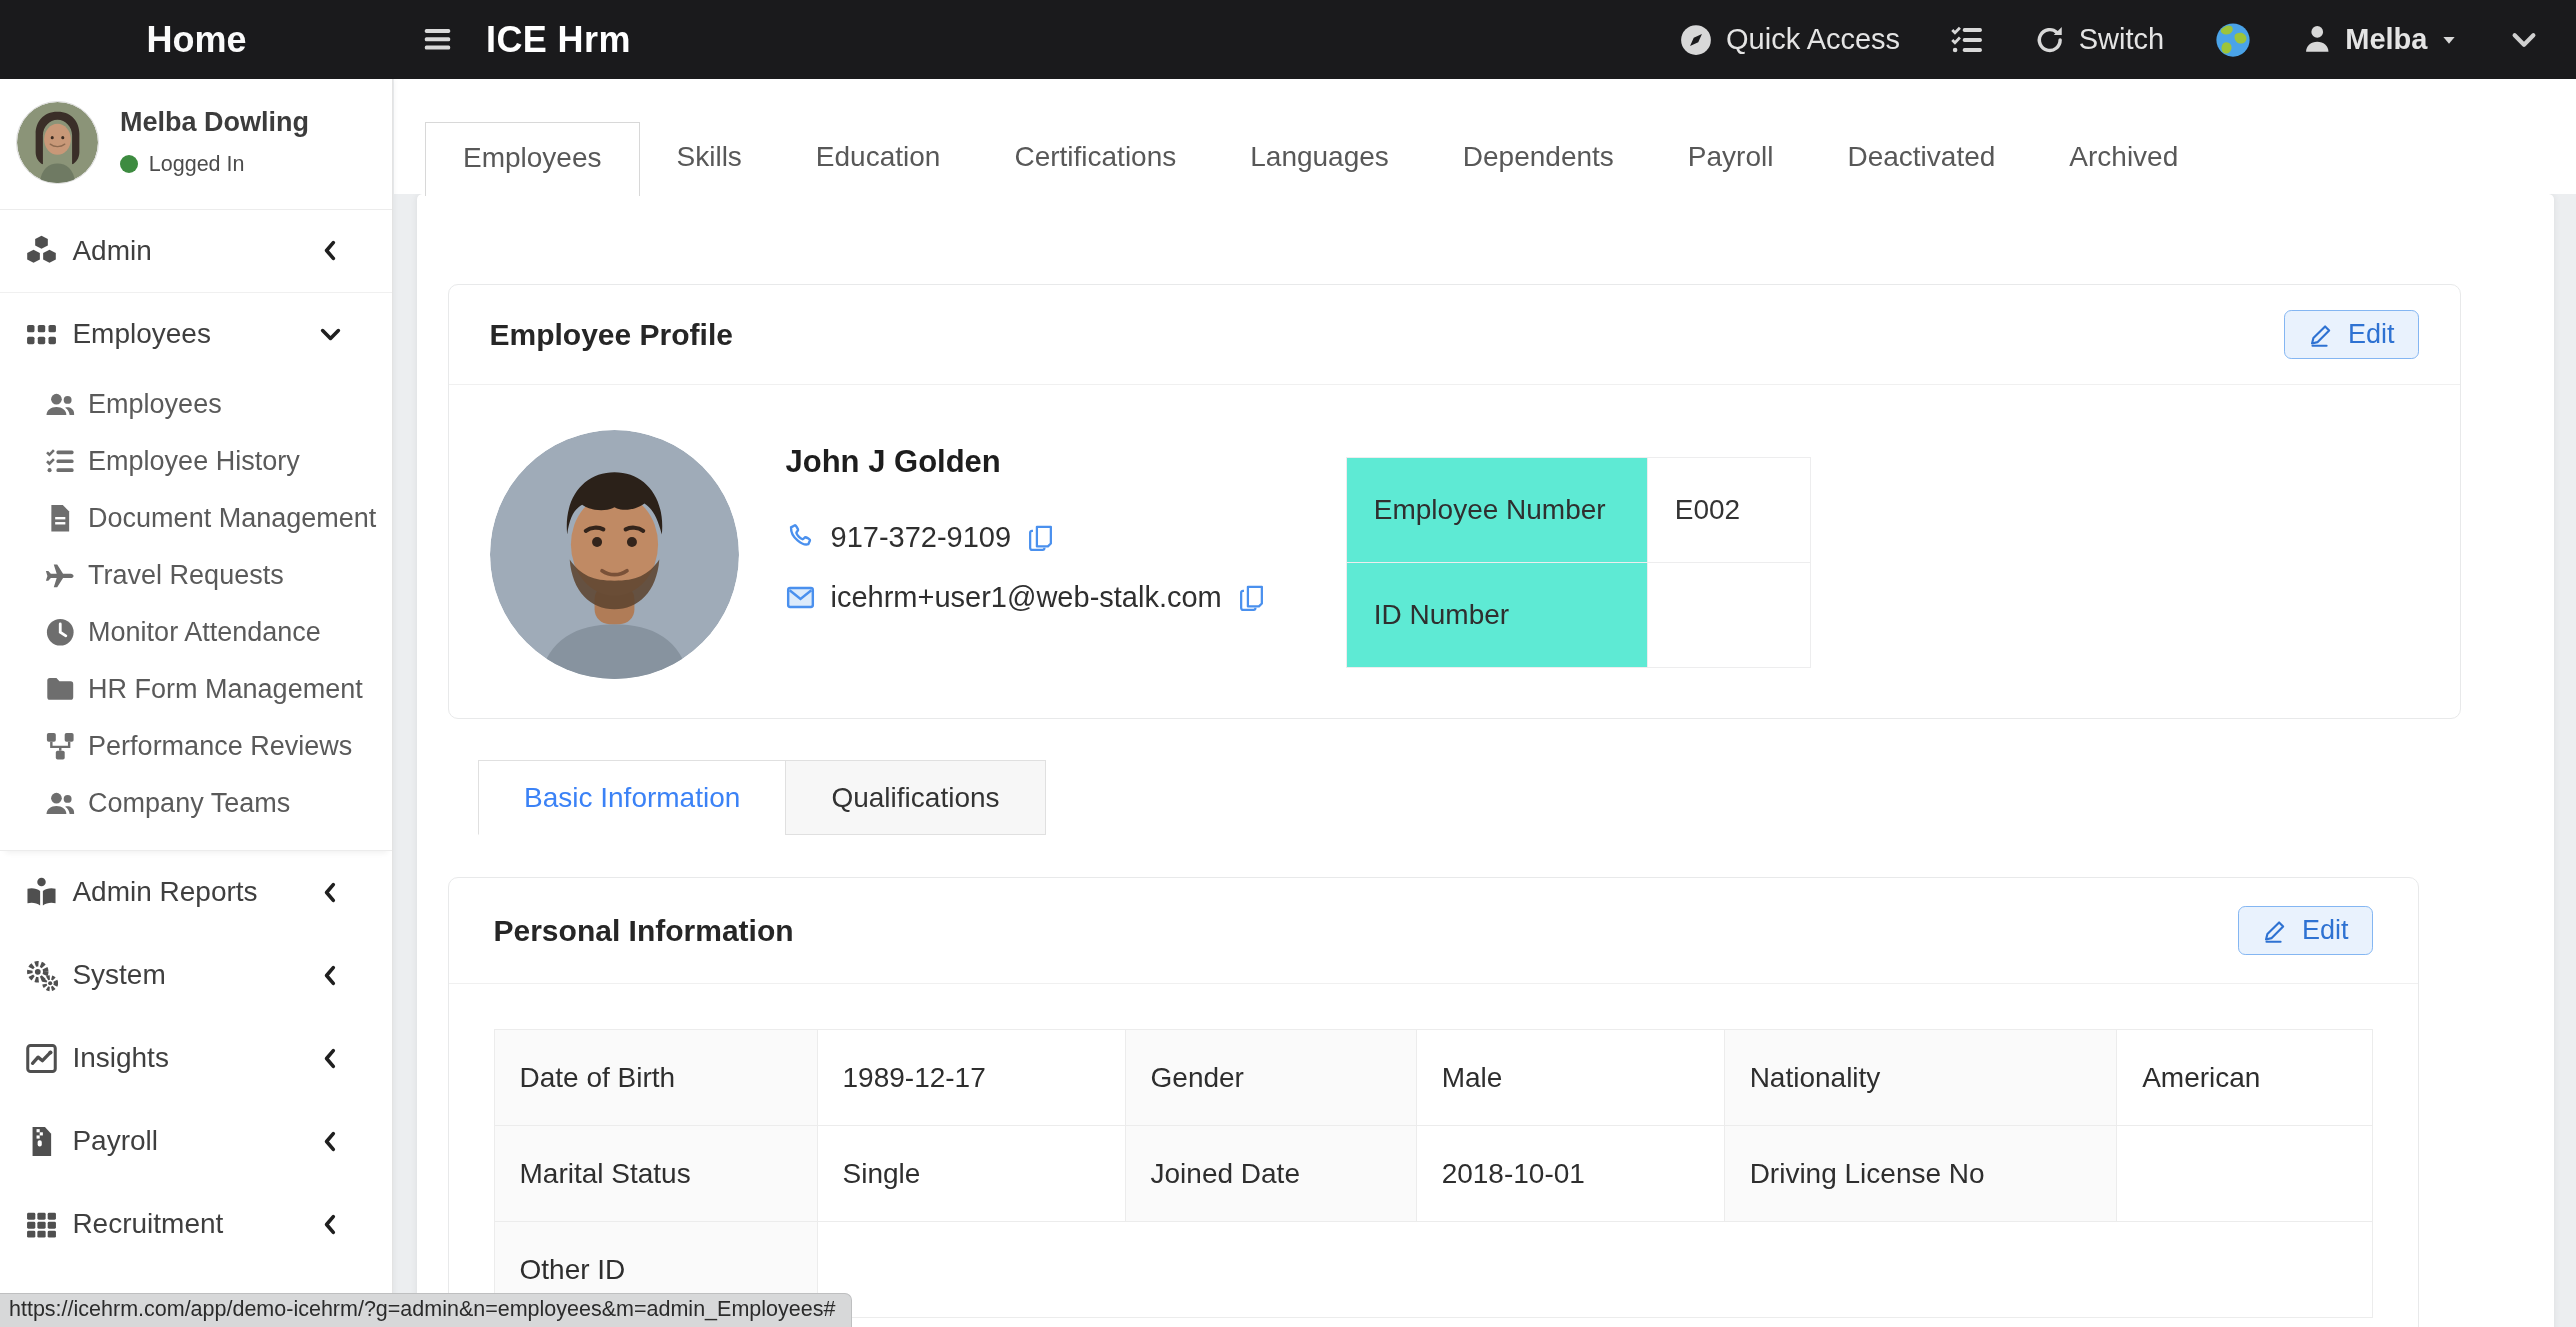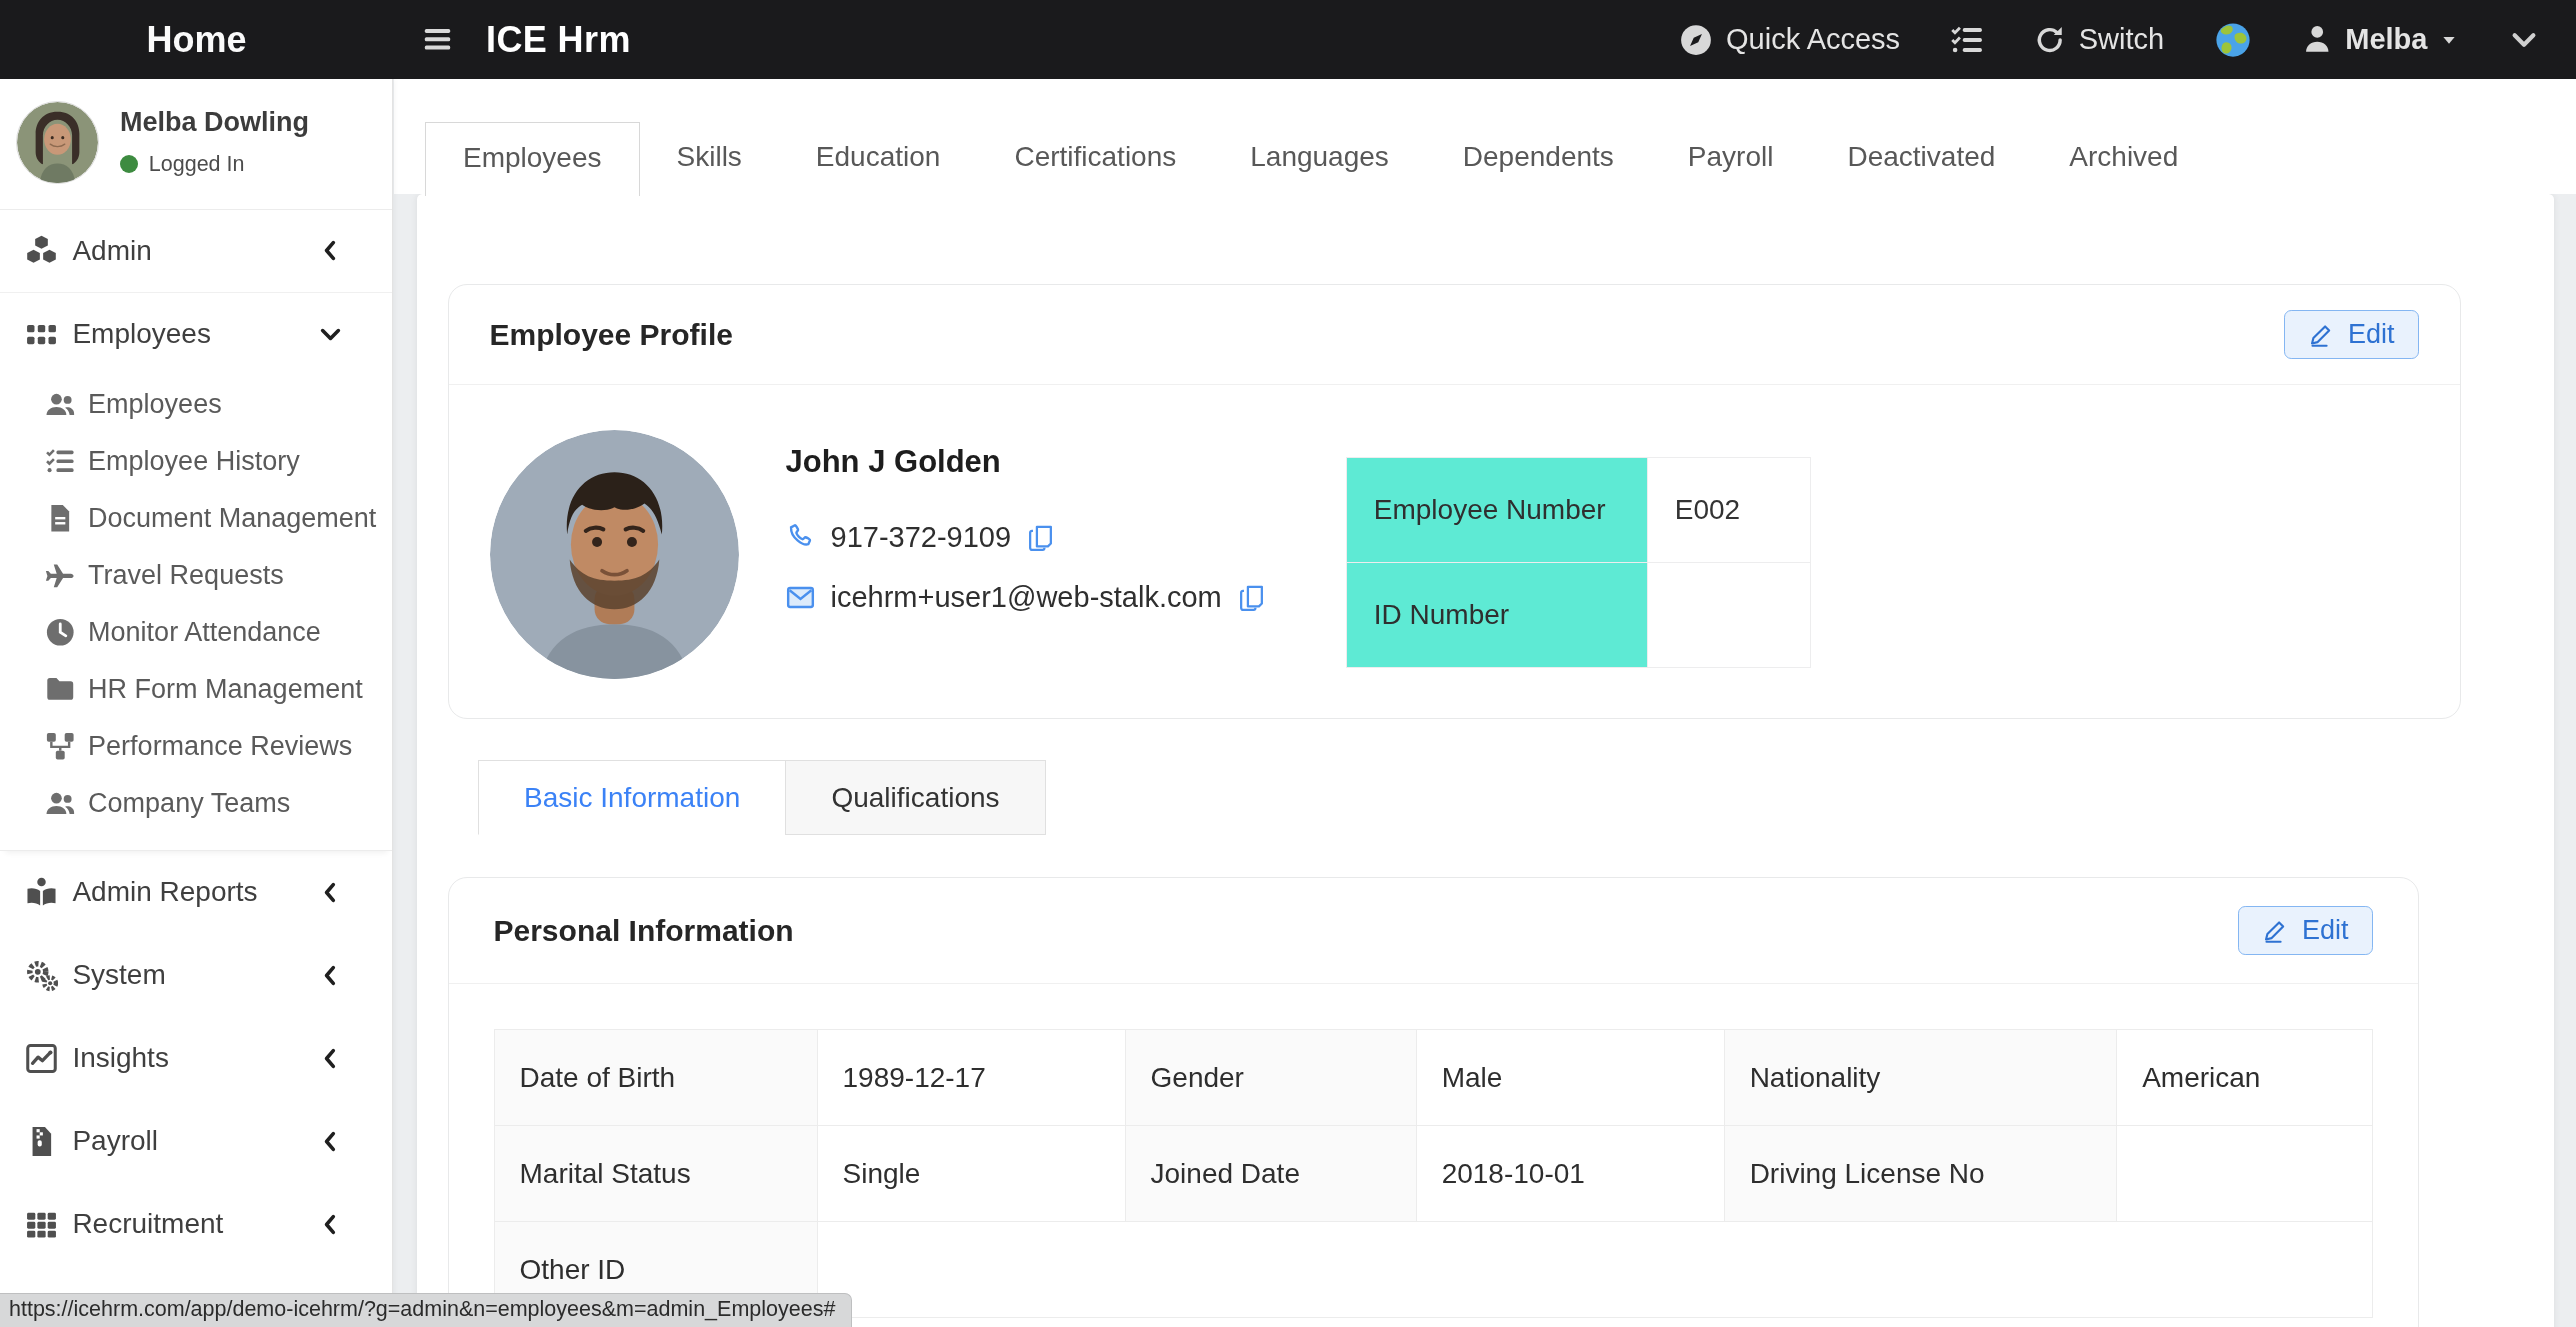--- a/index.html
+++ b/index.html
@@ -39,21 +39,21 @@
 
   
   .content { position:absolute; top:79px; left:394px; right:0; bottom:0; background:#eceef0; }
   .tabrow { height:115px; background:#fff; display:flex; align-items:flex-end; padding-left:31px; position:relative; z-index:3; }
   .tab { height:74px; display:flex; align-items:center; padding:0 37px; font-size:28px; color:#585858; cursor:pointer; }
   .tab.active { background:#fff; border:0.9px solid #d8d8d8; border-bottom:none; margin-bottom:-1.8px; padding-bottom:1.8px; }
   .panel { position:absolute; top:115px; left:23px; right:22.4px; height:1345px; background:#fff;
            border-radius:5.4px 5.4px 0 0; box-shadow:0 0.9px 7.2px rgba(0,0,0,.08); z-index:2; }
   .panel-pad { padding:90px 93px 0 30.5px; }
 
-  .card { background:#fff; border:0.9px solid #e8e9ea; border-radius:19px; }
+  .card { background:#fff; border:0.9px solid #e8e9ea; border-radius:10px; }
   .card-head { display:flex; align-items:center; justify-content:space-between; height:100px;
                padding:0 41px; border-bottom:0.9px solid #f0f0f0; }
   .card-title { font-size:30px; font-weight:600; color:#262626; }
   .btn-edit { display:flex; align-items:center; gap:12.6px; background:#e9f2fd; border:0.9px solid #84b6f2;
               color:#2e72d2; border-radius:7.2px; padding:8px 23px; font-size:27px; cursor:pointer; }
   .btn-edit .icon { width:27px; height:27px; }
 
   .profile-body { display:flex; padding:45px 41px 39px; }
   .photo { width:249px; height:249px; border-radius:50%; overflow:hidden; flex:none; }
   .photo svg { width:100%; height:100%; display:block; }

